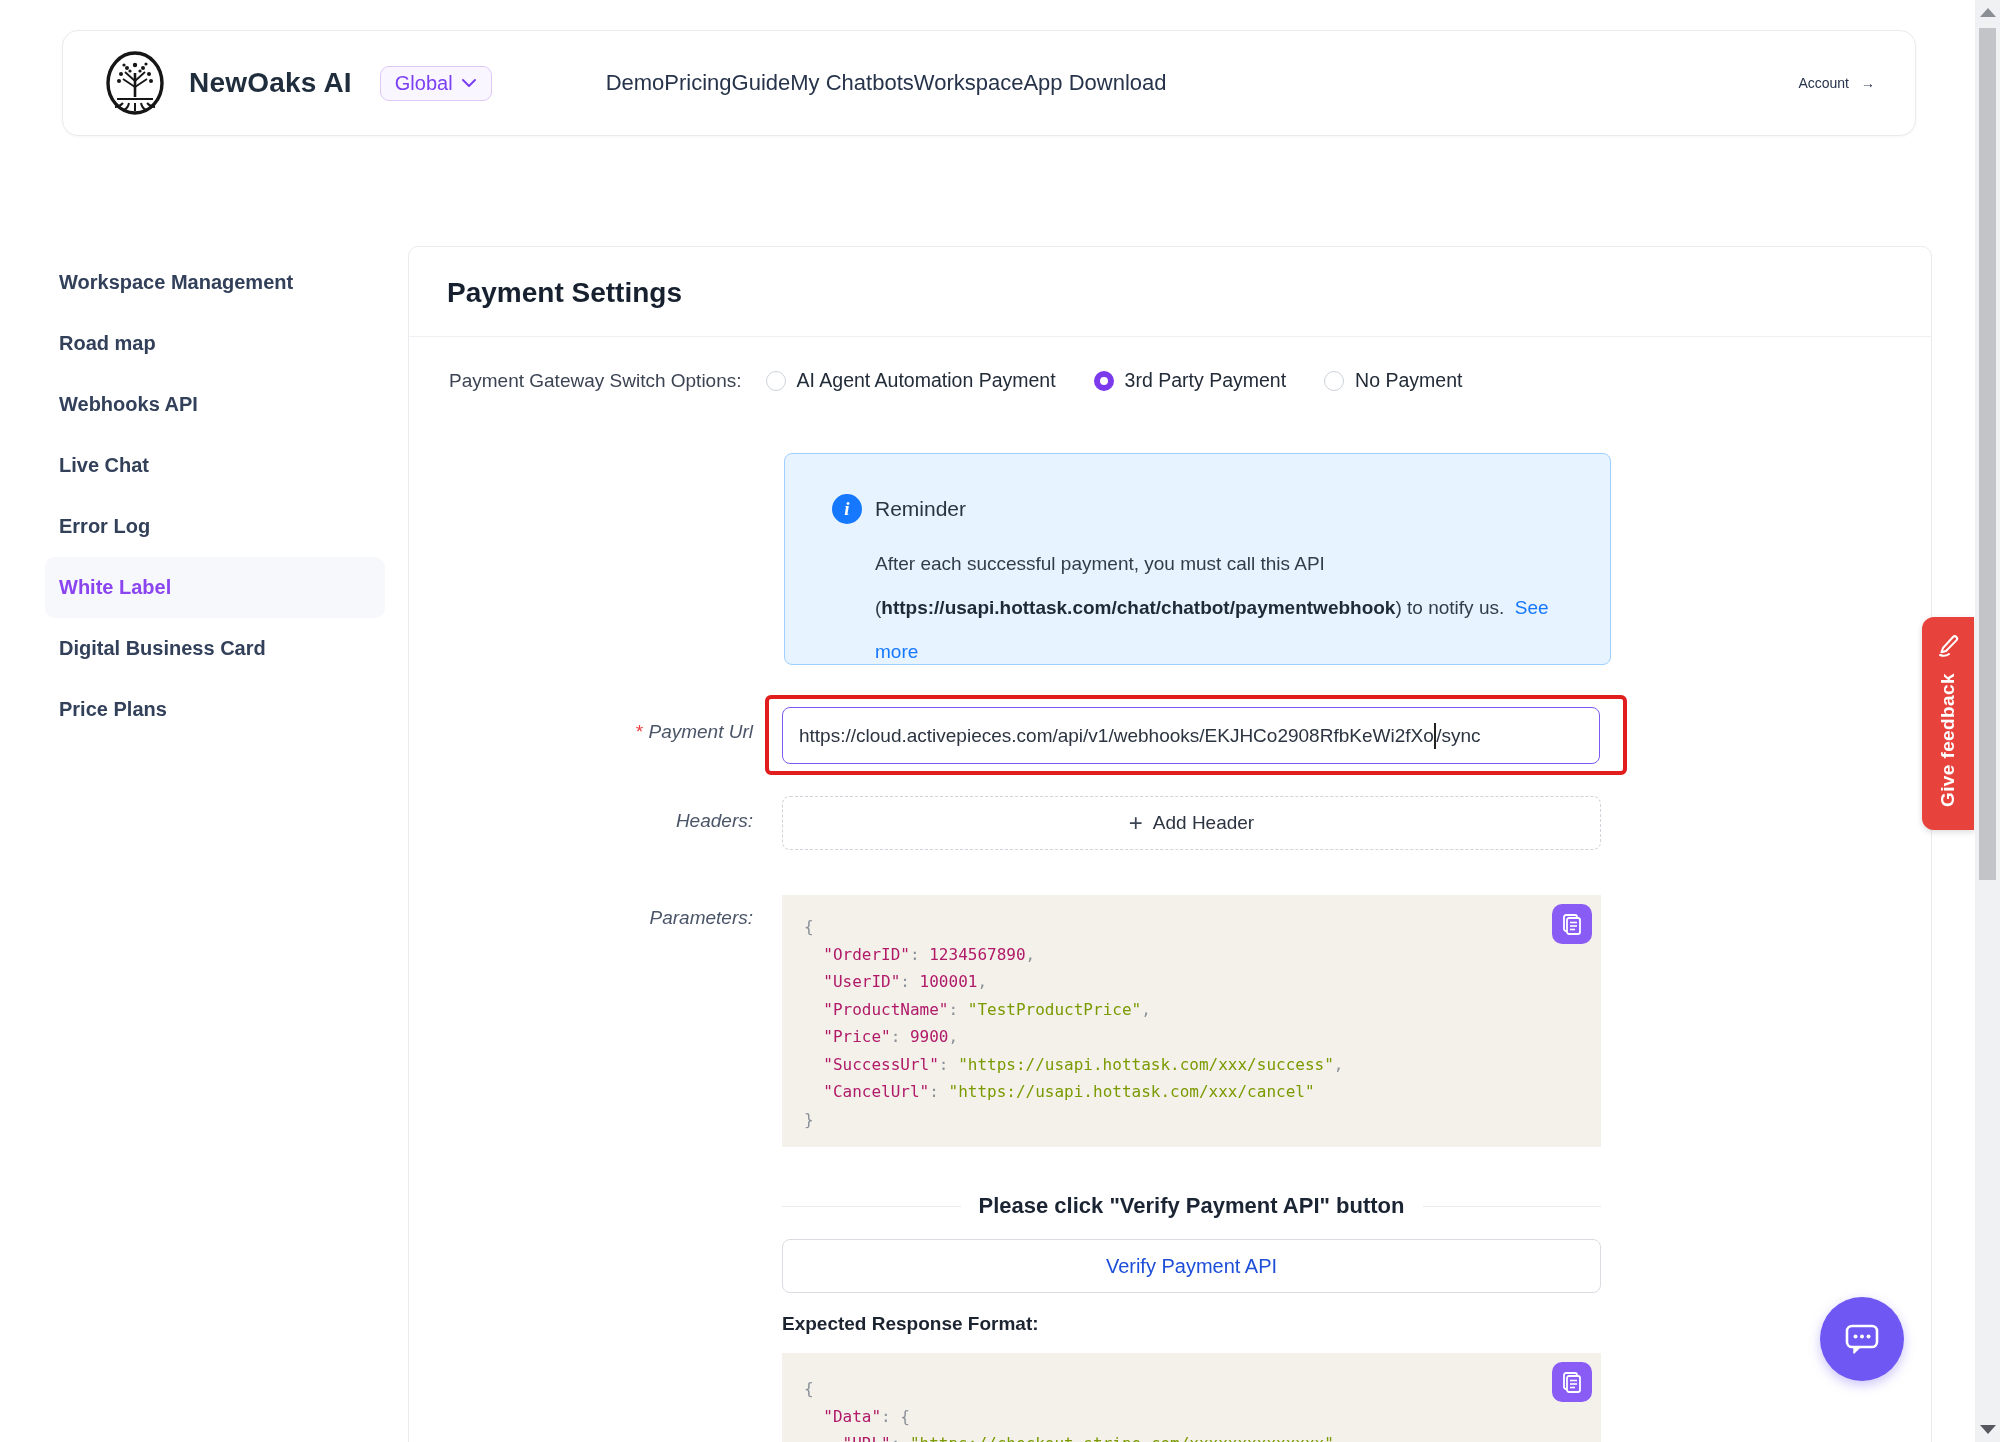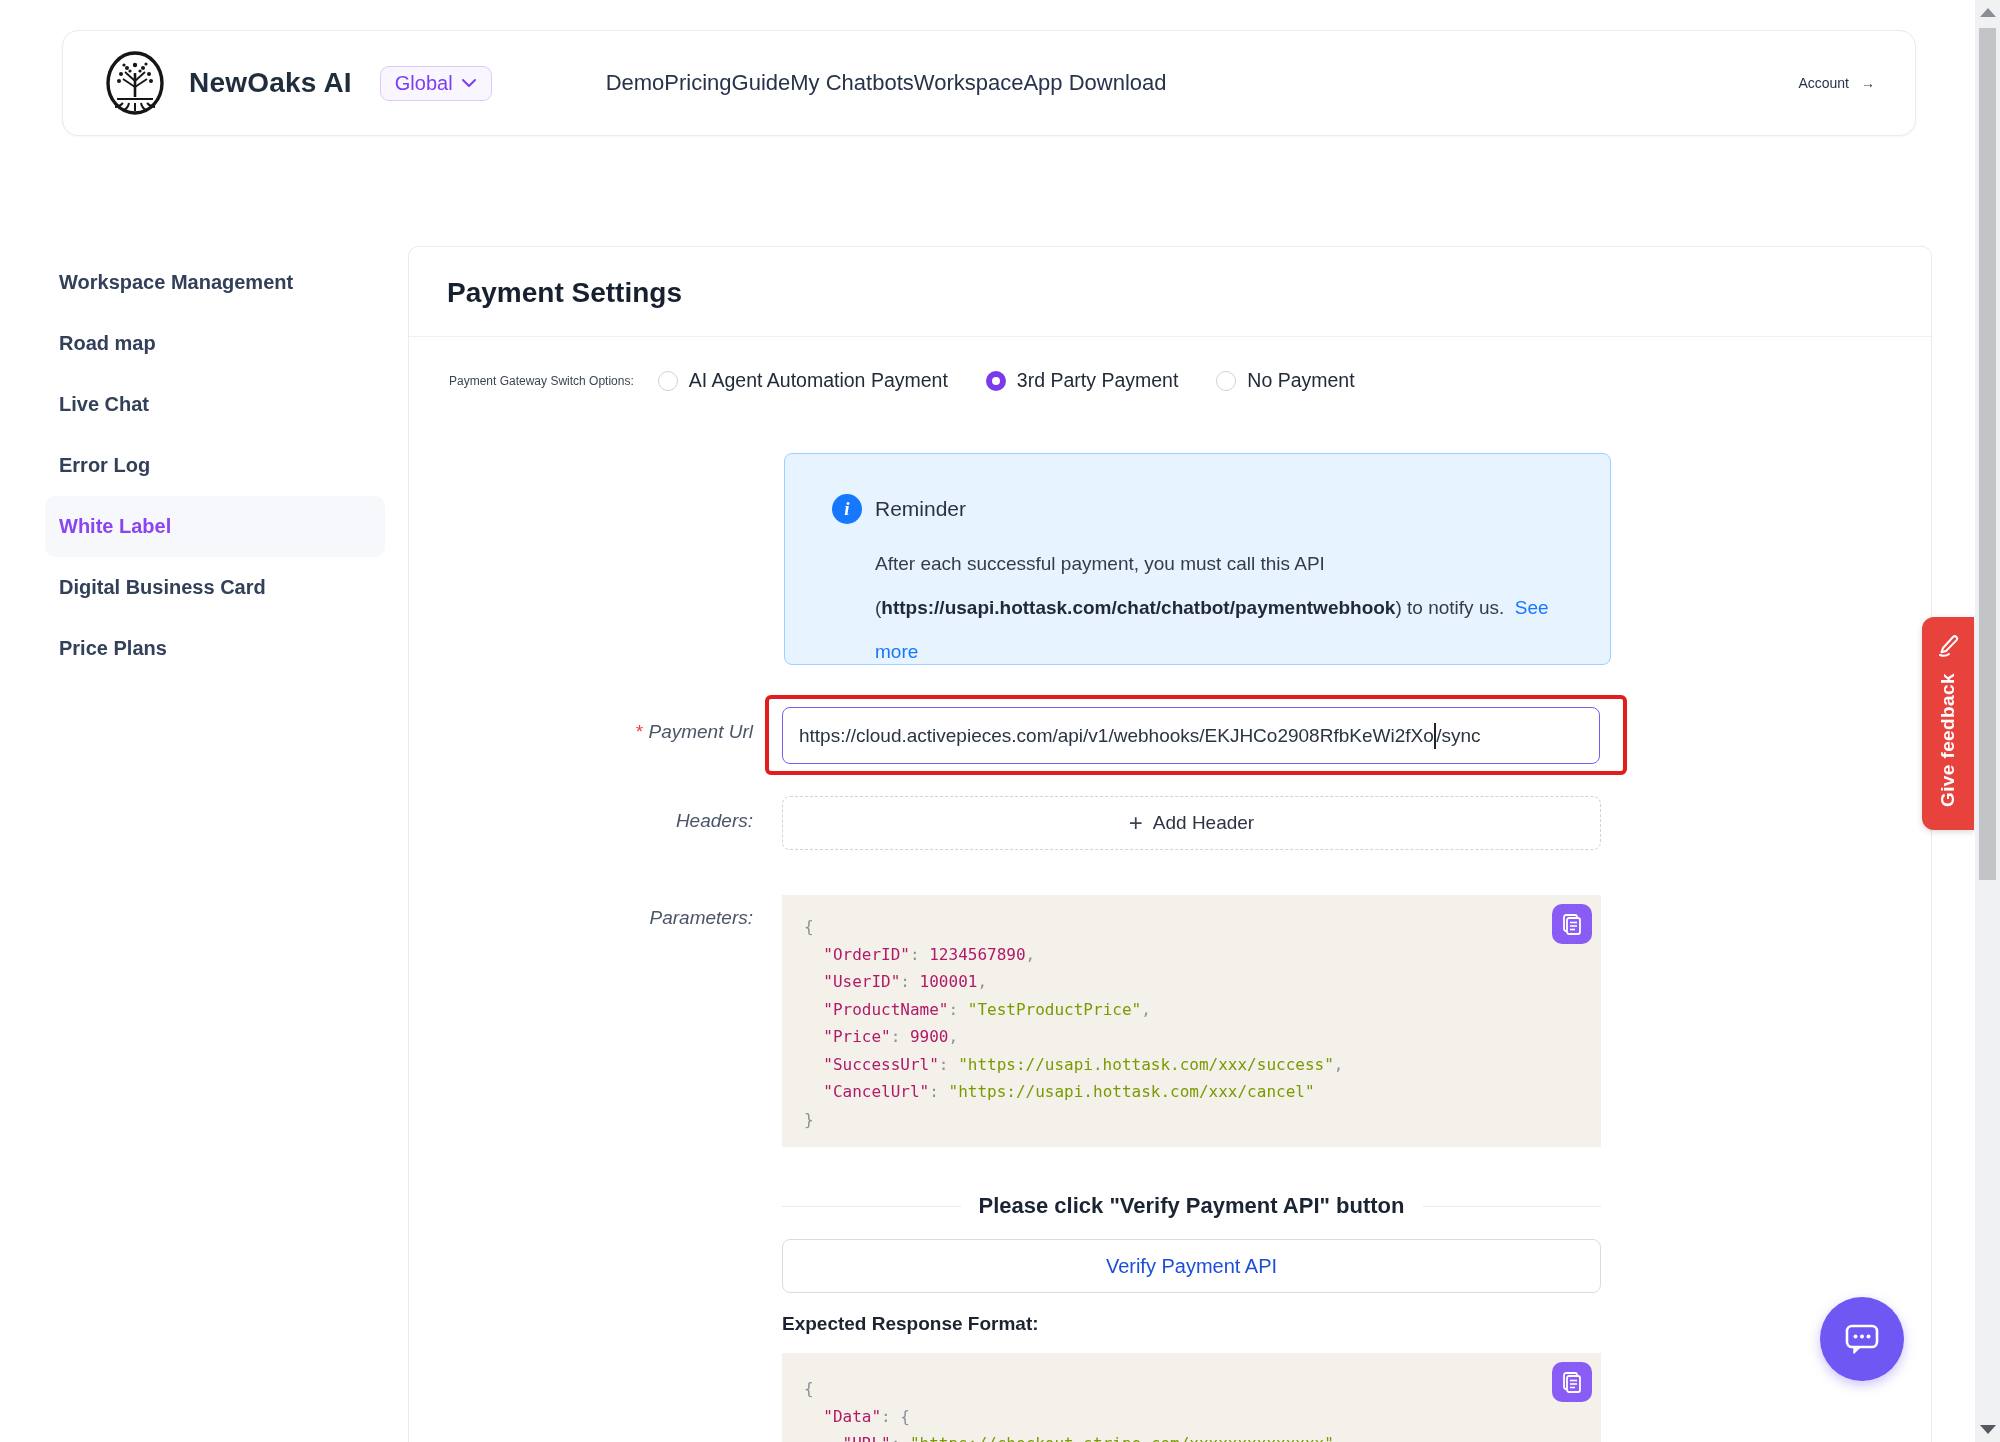--- a/index.html
+++ b/index.html
@@ -28,21 +28,21 @@
   .side-item.active { background:#f7f8fb; color:#8b45f0; }
 
   
   .main-card { position:absolute; left:408px; top:246px; width:1524px; height:1250px;
     background:#fff; border:1px solid #e9ebef; border-radius:10px; overflow:hidden; }
   .card-title { padding:30px 38px 27px 38px; font-size:28px; font-weight:700; color:#16202e;
     border-bottom:1px solid #eef0f4; }
 
   
   .radio-row { position:absolute; left:40px; top:122px; display:flex; align-items:center; }
-  .radio-row-label { font-size:12px; color:#3c4454; margin-right:24px; }
+  .radio-row-label { font-size:19px; color:#3c4454; margin-right:24px; }
   .radio { display:flex; align-items:center; margin-right:38px; cursor:pointer; }
   .radio-dot { width:20px; height:20px; border-radius:50%; background:#fff;
     border:1.5px solid #cdd2d9; margin-right:11px; flex:0 0 20px; }
   .radio-dot.checked { border:6px solid #7c3aed; }
   .radio-label { font-size:19.5px; color:#222b38; }
 
   
   .reminder { position:absolute; left:375px; top:206px; width:827px; height:212px;
     background:#e7f4ff; border:1px solid #9ed0ff; border-radius:8px; }
   .rem-icon { position:absolute; left:47px; top:40px; width:30px; height:30px; border-radius:50%;
@@ -161,20 +161,21 @@
     </div>
     <div class="account">
       <span>Account</span>
       <span>→</span>
     </div>
   </div>
 
   <div class="sidebar">
     <div class="side-item">Workspace Management</div>
     <div class="side-item">Road map</div>
+    <div class="side-item">Webhooks API</div>
     <div class="side-item">Live Chat</div>
     <div class="side-item">Error Log</div>
     <div class="side-item active">White Label</div>
     <div class="side-item">Digital Business Card</div>
     <div class="side-item">Price Plans</div>
   </div>
 
   <div class="main-card">
     <div class="card-title">Payment Settings</div>
 

